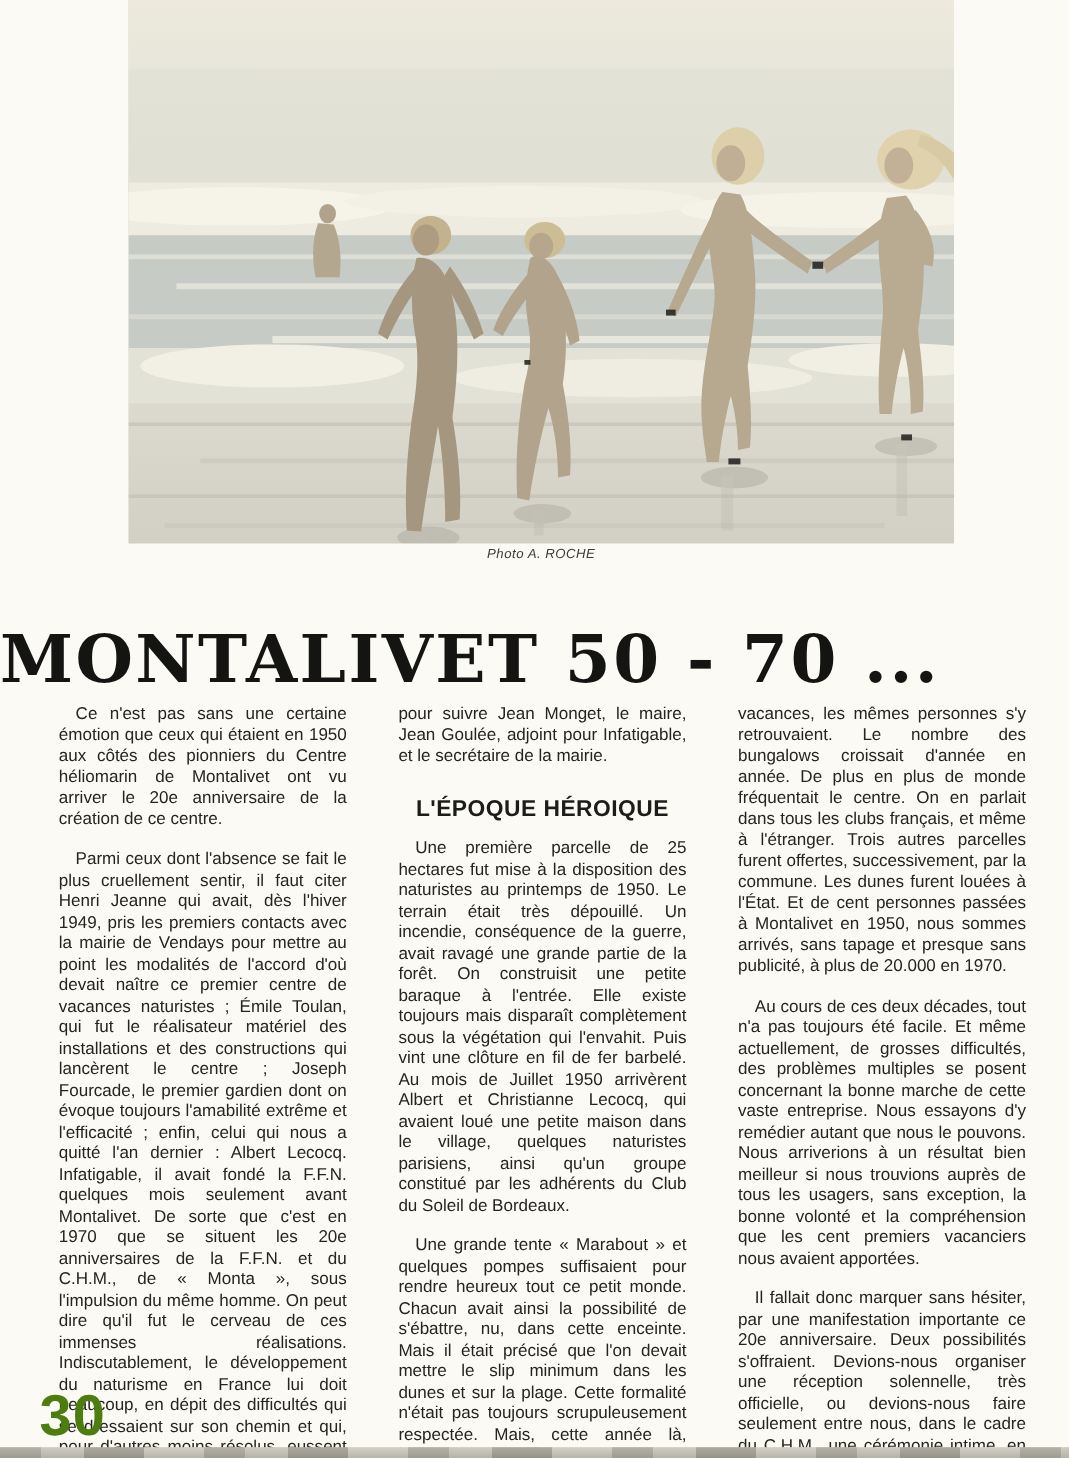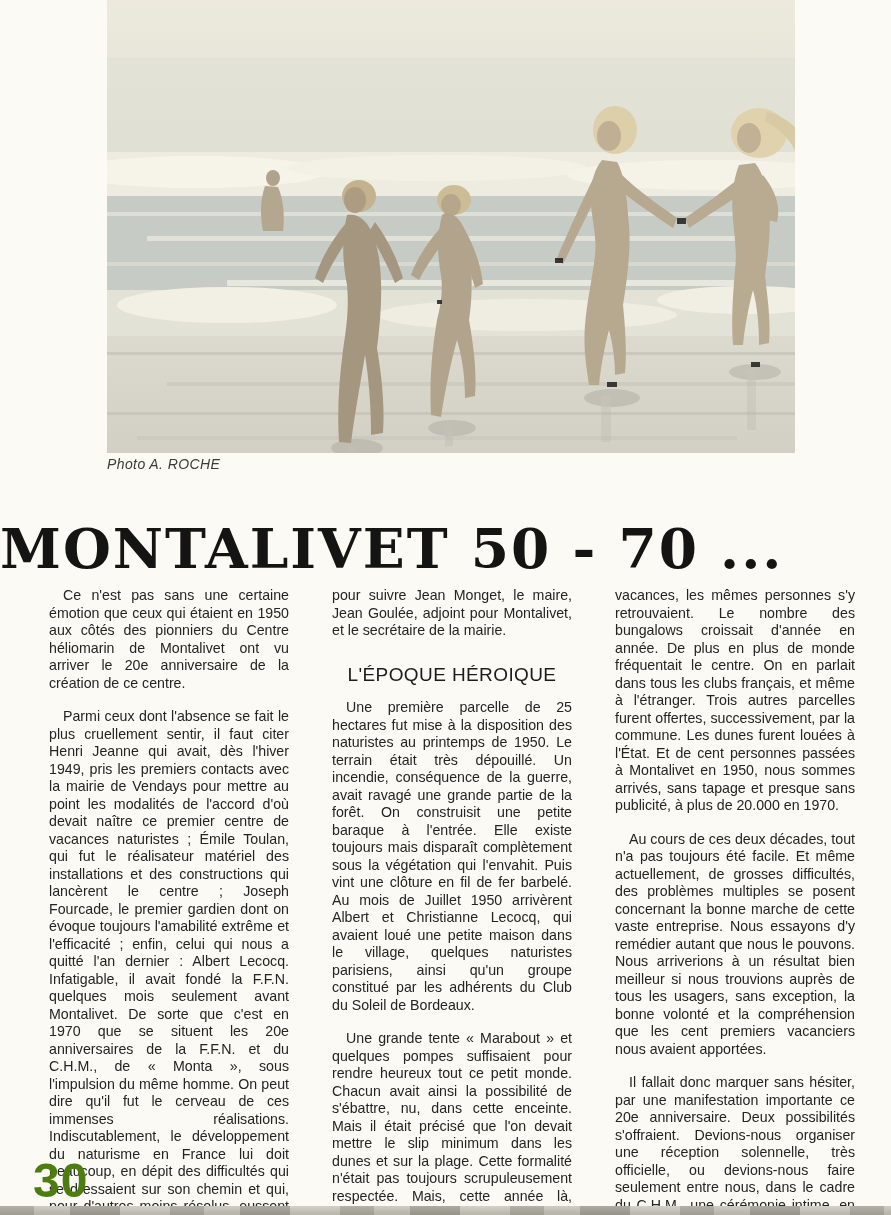--- a/index.html
+++ b/index.html
@@ -9,21 +9,21 @@
     font-family:"Liberation Sans",sans-serif;
     color:#252523;
   }
   .photo-wrap{
     position:absolute;left:107px;top:0;width:688px;height:453px;
     background:#dfddd2;overflow:hidden;
   }
   .photo-wrap svg{display:block;width:688px;height:453px;}
   .credit{
     position:absolute;left:107px;top:456px;width:688px;
-    text-align:left;font-style:italic;font-size:14px;color:#3b3b38;
+    text-align:center;font-style:italic;font-size:11px;color:#3b3b38;
     letter-spacing:0.4px;
   }
   .headline{
     position:absolute;left:0;top:482px;width:726px;
     text-align:center;
     font-family:"DejaVu Serif","Liberation Serif",serif;
     font-weight:bold;font-size:55px;line-height:60px;
     letter-spacing:2px;color:#141412;white-space:nowrap;
   }
   .columns{
@@ -34,21 +34,21 @@
     width:272px;flex:0 0 272px;
     font-size:14.2px;line-height:17.5px;
     text-align:justify;
     -webkit-hyphens:auto;hyphens:auto;
     color:#242422;
   }
   .col p{margin:16px;text-indent:14px;}
   .col p.no-indent{text-indent:0;}
   .col h2{
     margin:26px 0 12px 0;
-    text-align:center;font-size:19px;font-weight:normal;
+    text-align:center;font-size:19px;font-weight:bold;
     letter-spacing:0.4px;color:#1c1c1a;
   }
   .page-number{
     position:absolute;left:33px;top:1153px;
     font-size:48px;font-weight:bold;letter-spacing:1px;color:#4d7c0f;
   }
   .scan-edge{
     position:absolute;left:0;bottom:0;width:891px;height:9px;
     background:
       repeating-linear-gradient(90deg,
@@ -162,21 +162,21 @@
 
 <h1 class="headline">MONTALIVET 50 - 70 ...</h1>
 
 <div class="columns">
   <div class="col">
       <p>Ce n'est pas sans une certaine émotion que ceux qui étaient en 1950 aux côtés des pionniers du Centre héliomarin de Montalivet ont vu arriver le 20e anniversaire de la création de ce centre.</p>
       <p>Parmi ceux dont l'absence se fait le plus cruellement sentir, il faut citer Henri Jeanne qui avait, dès l'hiver 1949, pris les premiers contacts avec la mairie de Vendays pour mettre au point les modalités de l'accord d'où devait naître ce premier centre de vacances naturistes ; Émile Toulan, qui fut le réalisateur matériel des installations et des constructions qui lancèrent le centre ; Joseph Fourcade, le premier gardien dont on évoque toujours l'amabilité extrême et l'efficacité ; enfin, celui qui nous a quitté l'an dernier : Albert Lecocq. Infatigable, il avait fondé la F.F.N. quelques mois seulement avant Montalivet. De sorte que c'est en 1970 que se situent les 20e anniversaires de la F.F.N. et du C.H.M., de « Monta », sous l'impulsion du même homme. On peut dire qu'il fut le cerveau de ces immenses réalisations. Indiscutablement, le développement du naturisme en France lui doit beaucoup, en dépit des difficultés qui se dressaient sur son chemin et qui, pour d'autres moins résolus, eussent été insurmontables.</p>
       <p>C'est Robert Poulain qui avait « découvert » Montalivet. Il en parle à Albert Lecocq. Celui-ci envoya son ami Henri Jeanne, pour voir de quoi il s'agissait. Jamais une mission ne fut mieux remplie. C'est avec M. Lambert, qui était à cette époque secrétaire de la mairie de Vendays, qu'Henri Jeanne engagea les premières conversations. Pourtant, le conseil municipal n'était pas unanime. Mais une majorité ne tarda pas à se dégager</p>
     </div>
   <div class="col">
-      <p class="no-indent">pour suivre Jean Monget, le maire, Jean Goulée, adjoint pour Montalivet, et le secrétaire de la mairie.</p>
+      <p class="no-indent">pour suivre Jean Monget, le maire, Jean Goulée, adjoint pour Infatigable, et le secrétaire de la mairie.</p>
       <h2>L'ÉPOQUE HÉROIQUE</h2>
       <p>Une première parcelle de 25 hectares fut mise à la disposition des naturistes au printemps de 1950. Le terrain était très dépouillé. Un incendie, conséquence de la guerre, avait ravagé une grande partie de la forêt. On construisit une petite baraque à l'entrée. Elle existe toujours mais disparaît complètement sous la végétation qui l'envahit. Puis vint une clôture en fil de fer barbelé. Au mois de Juillet 1950 arrivèrent Albert et Christianne Lecocq, qui avaient loué une petite maison dans le village, quelques naturistes parisiens, ainsi qu'un groupe constitué par les adhérents du Club du Soleil de Bordeaux.</p>
       <p>Une grande tente « Marabout » et quelques pompes suffisaient pour rendre heureux tout ce petit monde. Chacun avait ainsi la possibilité de s'ébattre, nu, dans cette enceinte. Mais il était précisé que l'on devait mettre le slip minimum dans les dunes et sur la plage. Cette formalité n'était pas toujours scrupuleusement respectée. Mais, cette année là, l'effectif ne dépassa pas une cinquantaine de personnes, et s'il y eut quelques protestations parmi les habitants du pays, la discrétion des naturistes fit qu'elles n'eurent aucune suite fâcheuse.</p>
       <p>1951 : arrive Émile Toulan. C'est lui qui fait construire les premiers bungalows, les villages « Clairevie » et « Océan », puis, un peu plus tard, l'établissement thermal.</p>
     </div>
   <div class="col">
       <p class="no-indent">vacances, les mêmes personnes s'y retrouvaient. Le nombre des bungalows croissait d'année en année. De plus en plus de monde fréquentait le centre. On en parlait dans tous les clubs français, et même à l'étranger. Trois autres parcelles furent offertes, successivement, par la commune. Les dunes furent louées à l'État. Et de cent personnes passées à Montalivet en 1950, nous sommes arrivés, sans tapage et presque sans publicité, à plus de 20.000 en 1970.</p>
       <p>Au cours de ces deux décades, tout n'a pas toujours été facile. Et même actuellement, de grosses difficultés, des problèmes multiples se posent concernant la bonne marche de cette vaste entreprise. Nous essayons d'y remédier autant que nous le pouvons. Nous arriverions à un résultat bien meilleur si nous trouvions auprès de tous les usagers, sans exception, la bonne volonté et la compréhension que les cent premiers vacanciers nous avaient apportées.</p>
       <p>Il fallait donc marquer sans hésiter, par une manifestation importante ce 20e anniversaire. Deux possibilités s'offraient. Devions-nous organiser une réception solennelle, très officielle, ou devions-nous faire seulement entre nous, dans le cadre du C.H.M., une cérémonie intime, en toute simplicité ? Nous nous sommes décidés pour la seconde formule, et c'est ainsi que, le 7 Août 1970, dans le cadre du théâtre de verdure, la manifestation se déroula.</p>
       <p>De nombreux invités honorèrent de leur présence cette réunion. Le sous-préfet de Lesparre, accompagné pour la première fois de Mme Bourrat, répondit à notre appel. Mme et M. Treuillé, conseiller général de la Gironde ; Christiane Lecocq, présidente générale du Club du</p>

